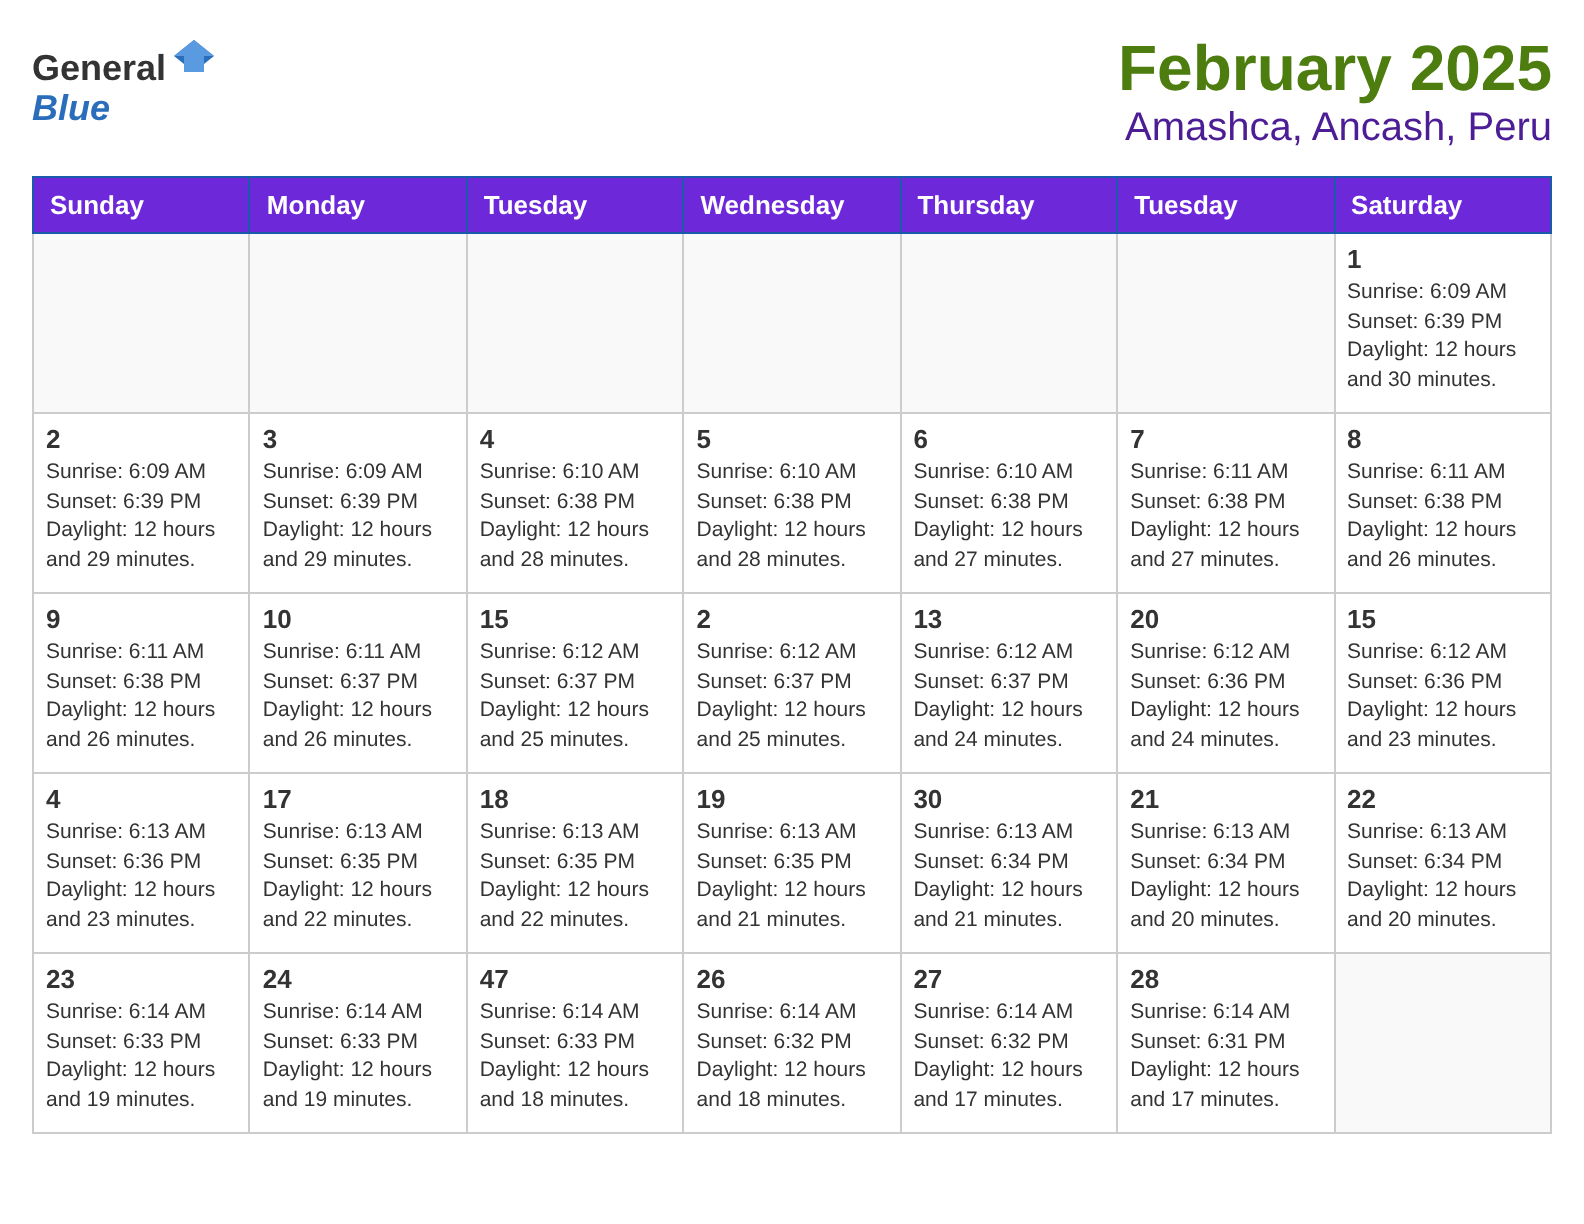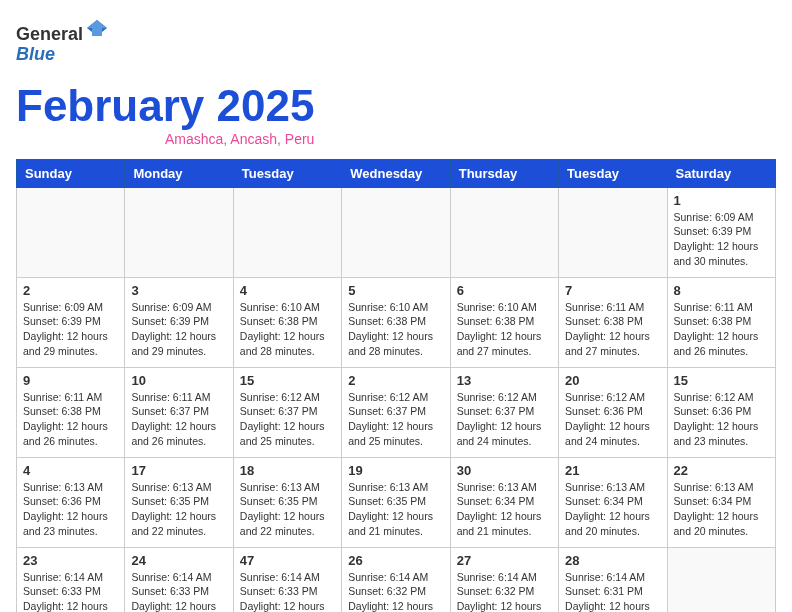--- a/index.html
+++ b/index.html
@@ -8,21 +8,20 @@
       background: #fff;
       width: 792px;
       min-height: 612px;
       padding: 16px;
     }
     .header {
       display: flex;
       justify-content: space-between;
       align-items: flex-start;
       margin-bottom: 12px;
-      flex-direction: column;
     }
     .logo {
       display: flex;
       align-items: center;
     }
     .logo-text {
       font-size: 18px;
       font-weight: bold;
       line-height: 1.1;
     }
@@ -30,36 +29,35 @@
     .logo-blue { color: #2a6ebb; font-style: italic; }
     .logo-icon {
       width: 24px;
       height: 24px;
       margin-left: 2px;
     }
     .title-block {
       text-align: right;
     }
     .month-title {
-      font-size: 44px;
+      font-size: 32px;
       font-weight: bold;
-      color: #1d4ed8;
-      margin-top: 16px;
+      color: #4d7c0f;
     }
     .subtitle {
-      font-size: 14px;
-      color: #ec4899;
+      font-size: 20px;
+      color: #4c1d95;
     }
     .calendar {
       width: 100%;
       border-collapse: collapse;
       border: 1px solid #ccc;
     }
     .calendar th {
-      background-color: #1d4ed8;
+      background-color: #6d28d9;
       color: #fff;
       text-align: left;
       padding: 6px 8px;
       font-size: 13px;
       border: 1px solid #1a5aaa;
     }
     .calendar td {
       vertical-align: top;
       border: 1px solid #ccc;
       padding: 5px 6px;

